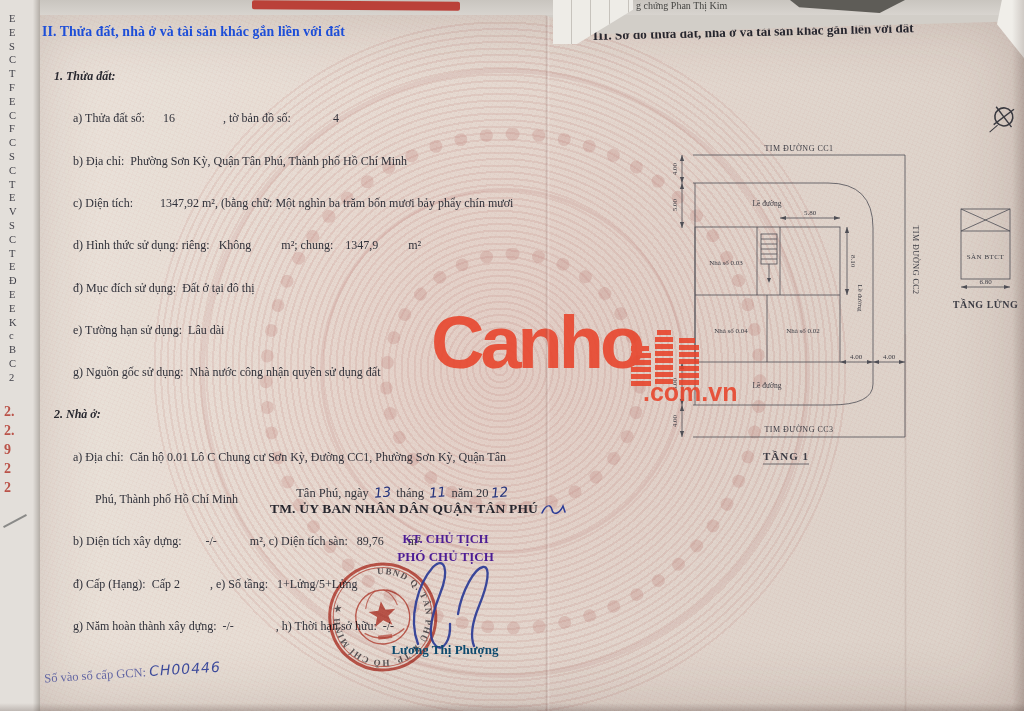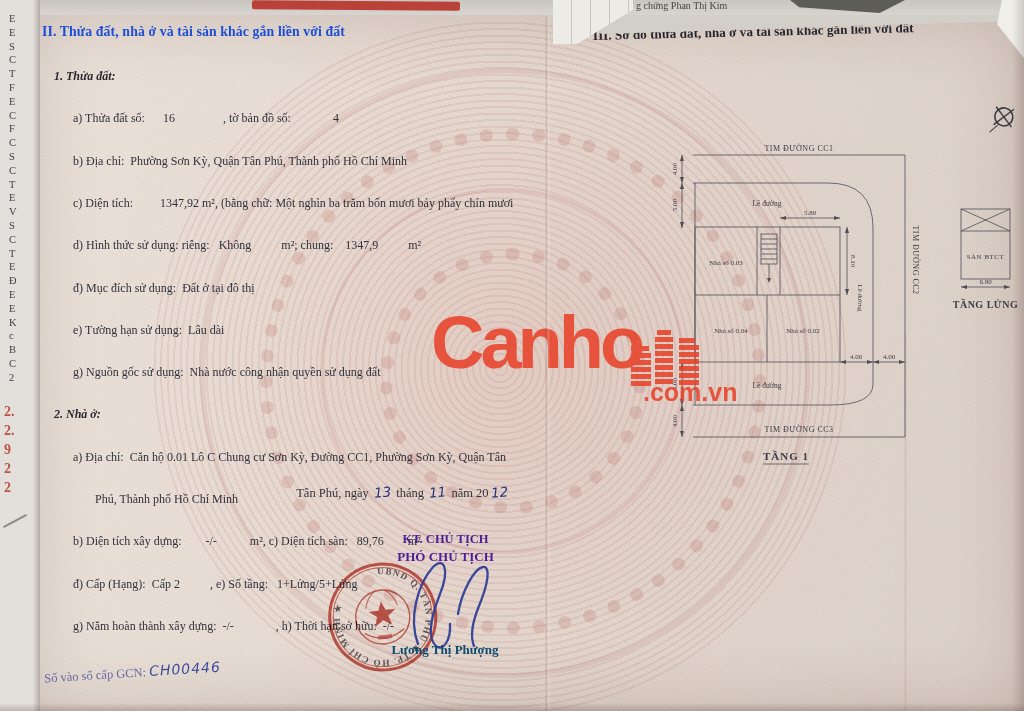--- a/index.html
+++ b/index.html
@@ -152,20 +152,23 @@
     </div>
 
     <div class="date-line">
       <span>Tân Phú, ngày</span>
       <span class="hand">13</span>
       <span>tháng</span>
       <span class="hand">11</span>
       <span>năm</span>
       <span>20</span><span class="hand">12</span>
     </div>
+    <div class="committee"><span>TM. ỦY BAN NHÂN DÂN QUẬN TÂN PHÚ</span><span class="squiggle"><svg width="26" height="14" viewBox="0 0 26 14">
+            <path d="M2,11 C6,2 11,2 12,8 C13,13 19,13 23,4 L25,10" stroke="#2c3c96" stroke-width="1.5" fill="none" stroke-linecap="round"></path>
+          </svg></span></div>
     <div class="kt">KT. CHỦ TỊCH</div>
     <div class="pho">PHÓ CHỦ TỊCH</div>
 
     <div class="stamp">
       <svg width="120" height="120" viewBox="0 0 120 120">
         <defs>
             <path id="arcC" d="M60,17 a43,43 0 1 1 -0.05,0"></path>
           </defs>
         <circle cx="60" cy="60" r="53" stroke="#bf392b" stroke-width="3" fill="none" opacity=".9"></circle>
         <circle cx="60" cy="60" r="49.5" stroke="#bf392b" stroke-width="1" fill="none" opacity=".8"></circle>

